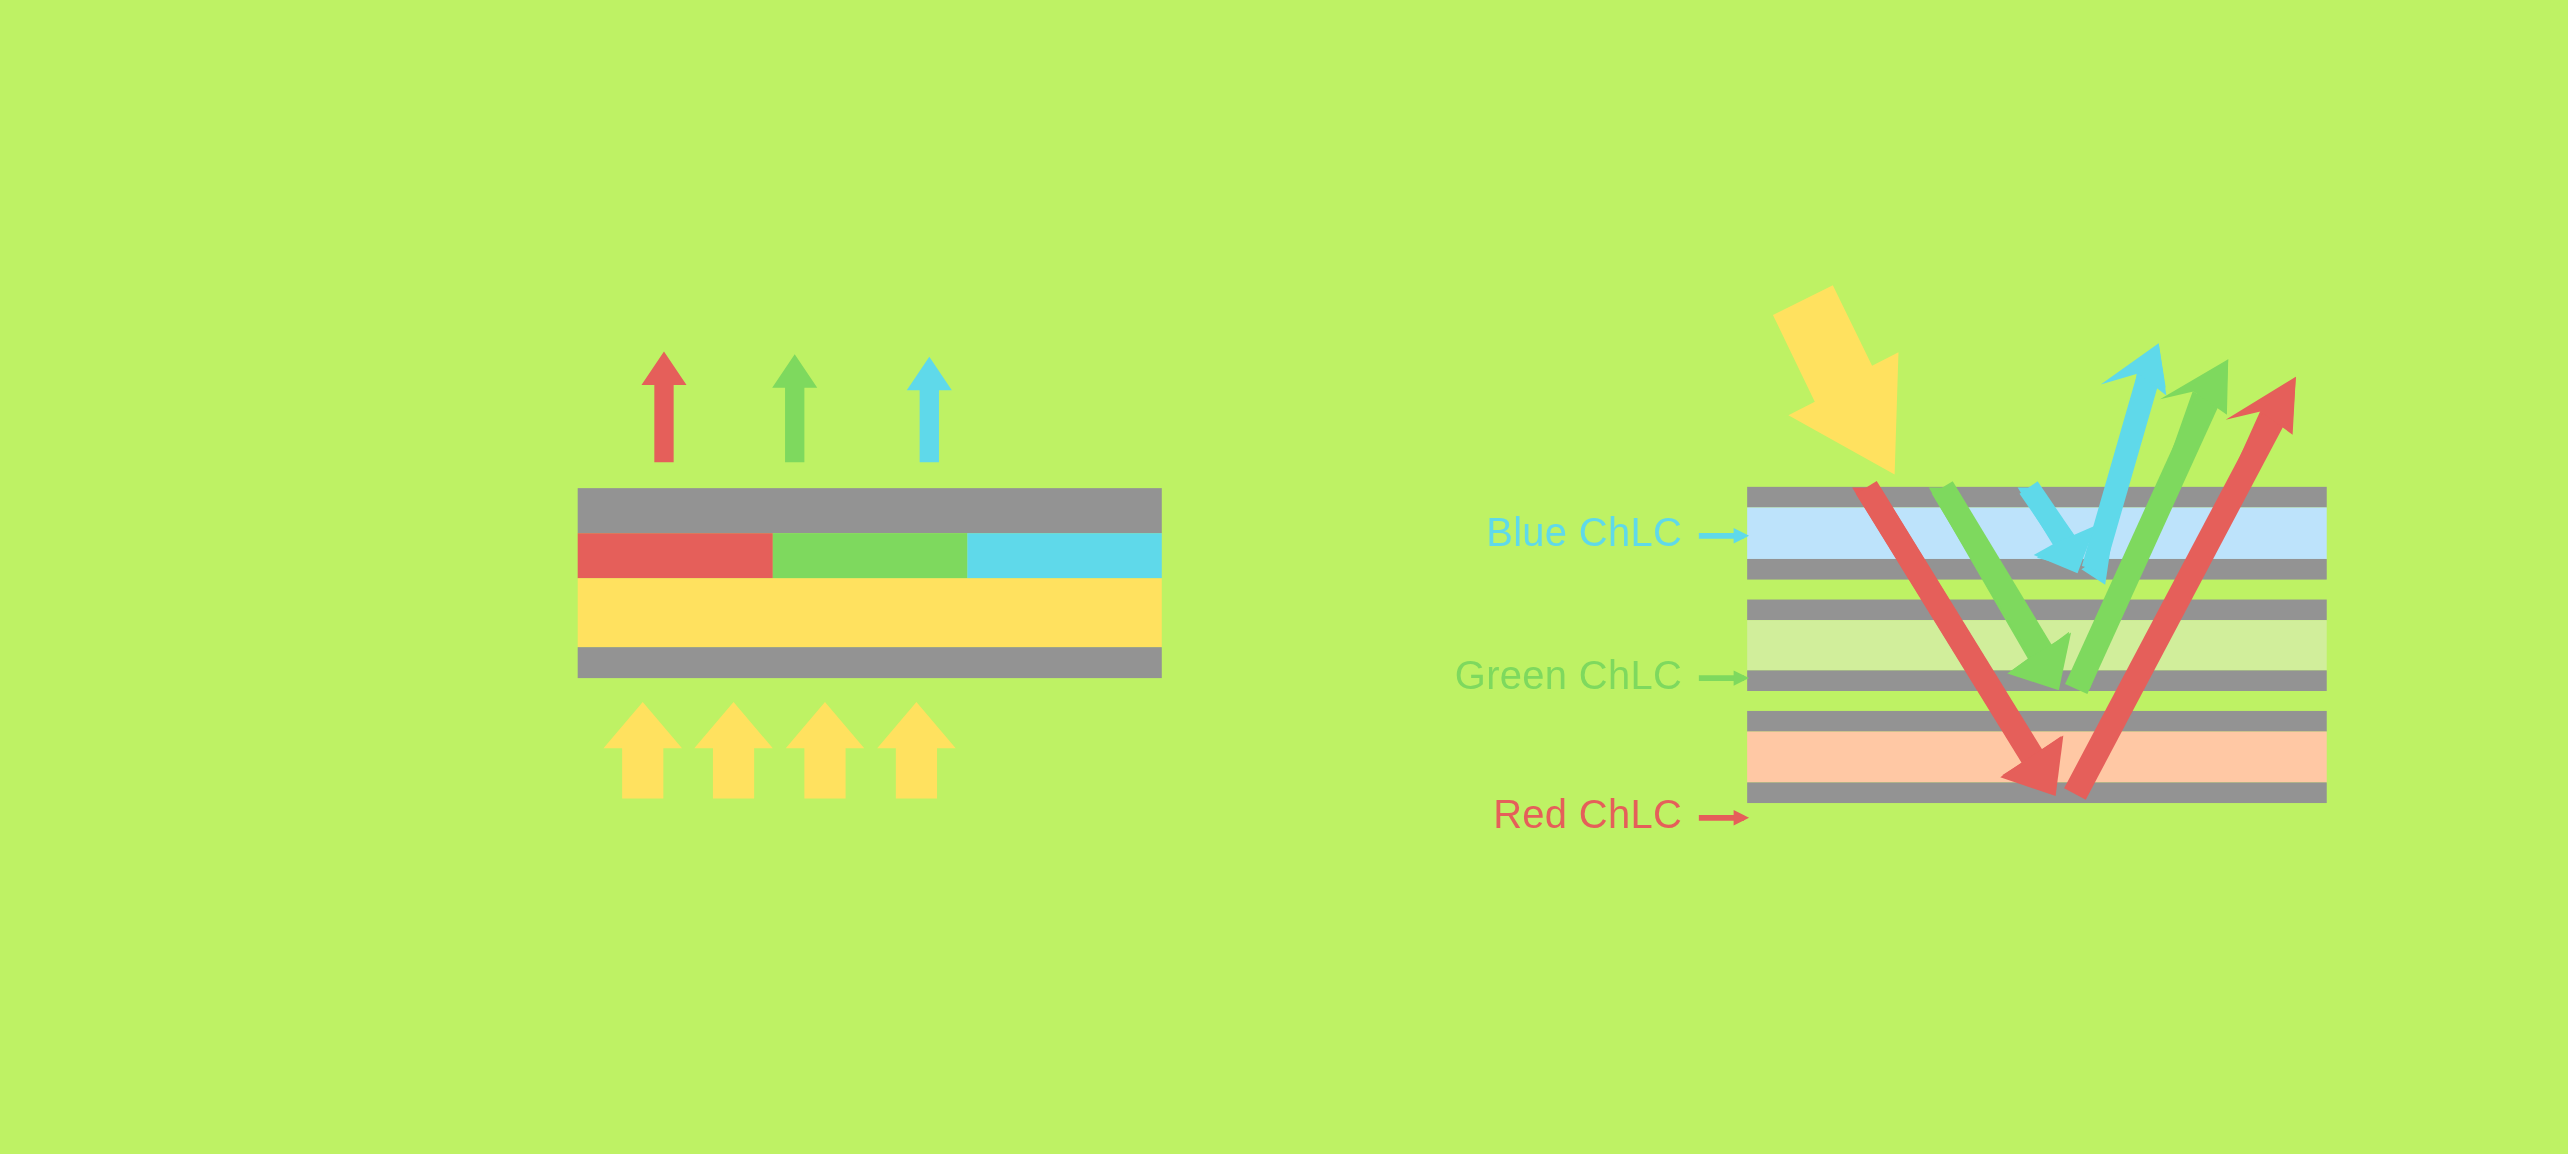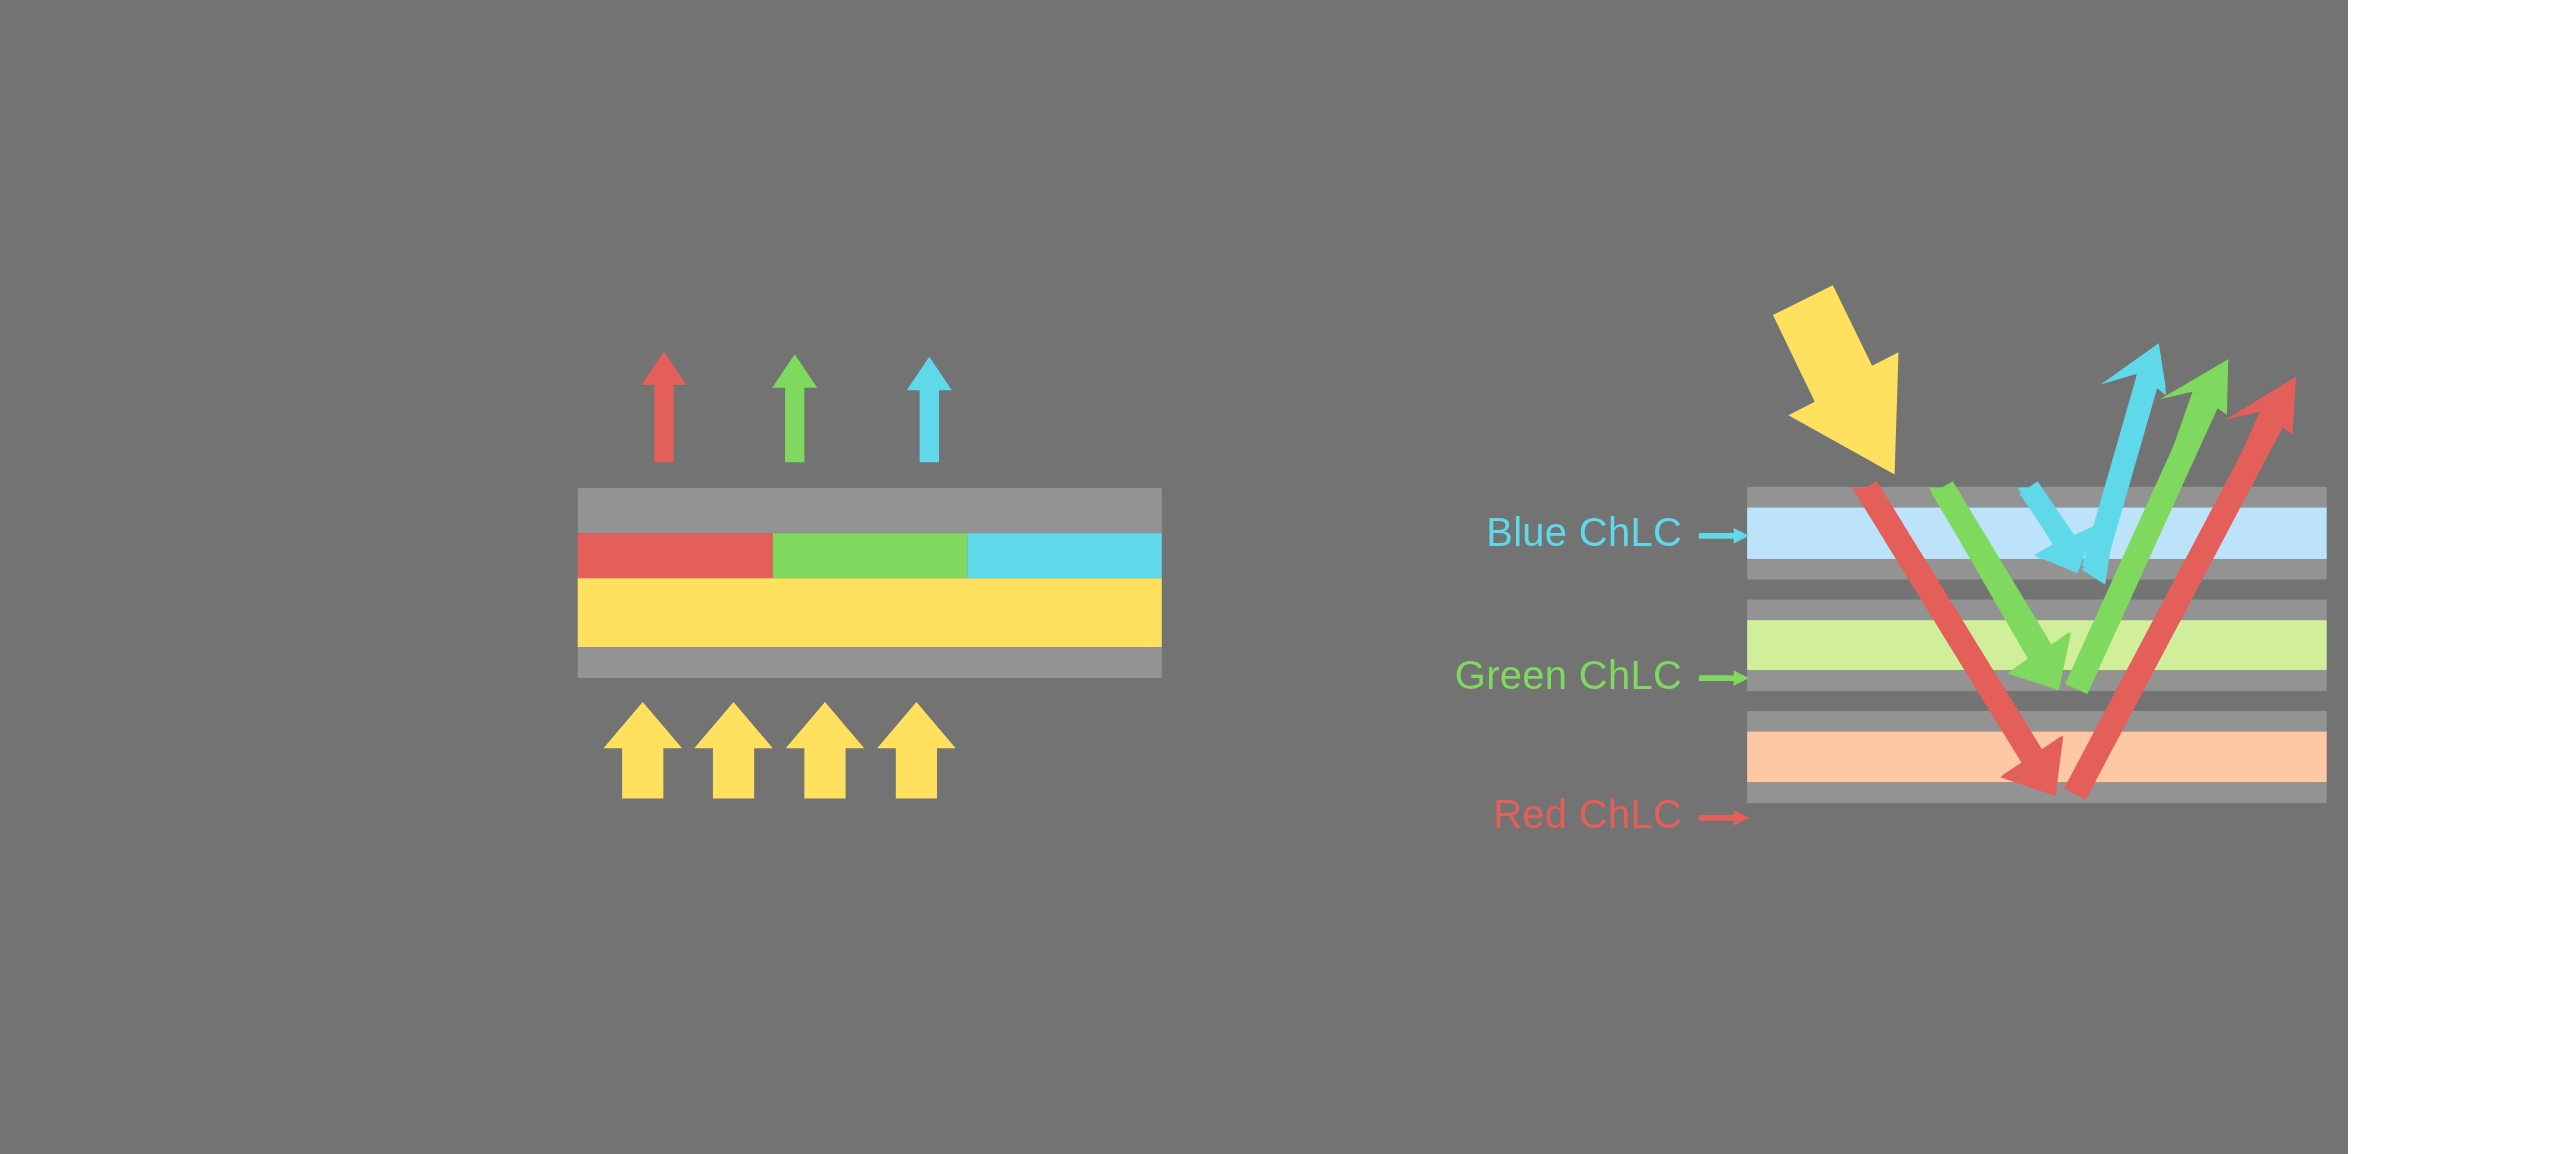--- a/index.html
+++ b/index.html
@@ -1,21 +1,21 @@
 <!DOCTYPE html>
 <html style="font-size:10.3px"><head>
 <meta charset="utf-8">
 <style>
   html,body{margin:0;padding:0;background:#ffffff;}
   body{
     width:2576px;height:1154px;
     font-family:"Liberation Sans", sans-serif;
     overflow:hidden;
   }
-  #stage{position:relative;width:2348px;height:1154px;background:#737373;text-align:right;}
+  #stage{position:relative;width:2568px;height:1154px;background:#bef264;text-align:right;}
   svg#diagram{position:absolute;left:0;top:0;width:2576px;height:1154px;display:block;}
   .lbl{
     font-family:"Liberation Sans", sans-serif;
     font-size:62px;
     font-weight:400;
     letter-spacing:0.5px;
     dominant-baseline:middle;
     text-anchor:end;
   }
 </style>

